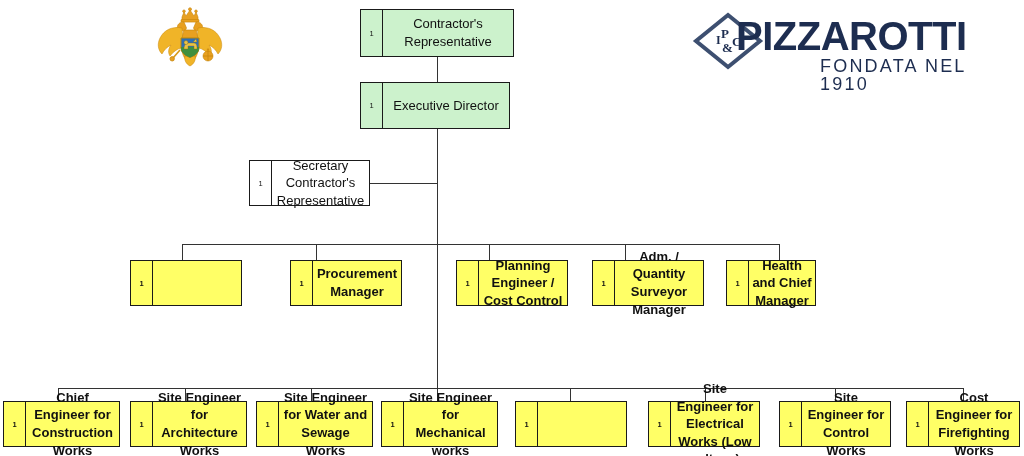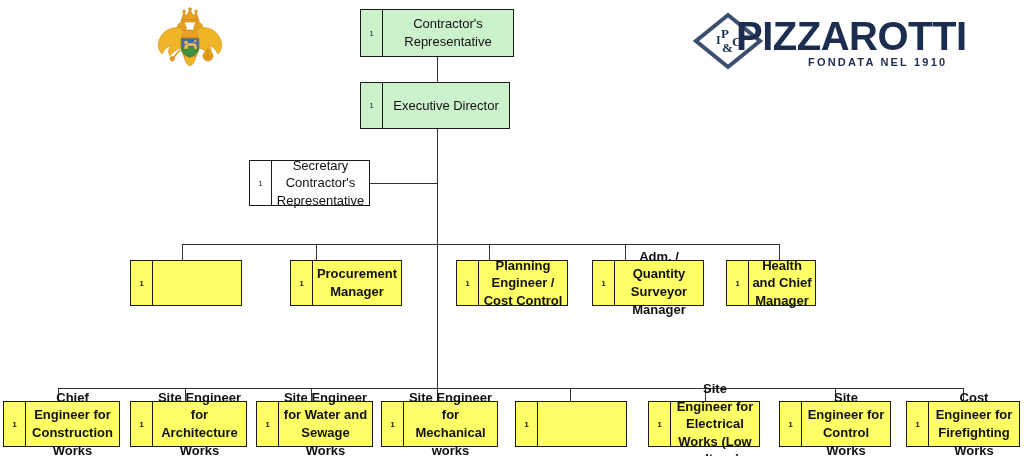--- a/index.html
+++ b/index.html
@@ -88,25 +88,25 @@
     top: 6px;
     font-family: "Liberation Sans", sans-serif;
     font-size: 40px;
     font-weight: bold;
     letter-spacing: -0.5px;
     color: #1d2d50;
     line-height: 1;
   }
   .logo-tagline {
     position: absolute;
-    left: 120px;
+    left: 132px;
     top: 47px;
     font-family: "Liberation Sans", sans-serif;
-    font-size: 11px;
-    font-weight: bold;
+    font-size: 18px;
+    font-weight: normal;
     letter-spacing: 2.2px;
     color: #1d2d50;
     line-height: 1;
   }
 </style>
 </head>
 <body>
 
 <div id="chart-root">
 

